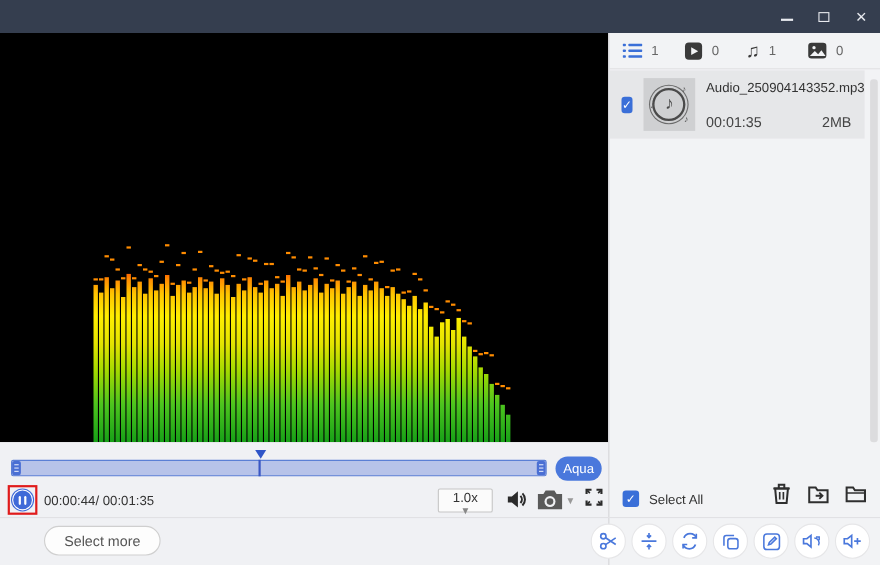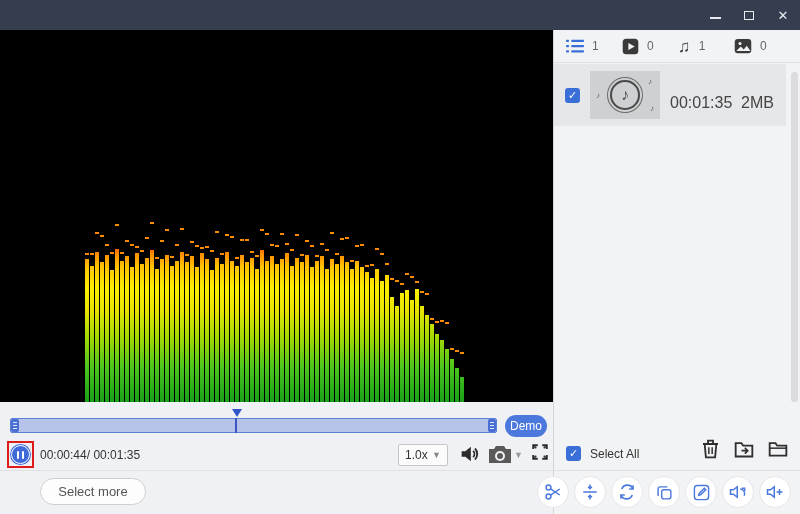--- a/index.html
+++ b/index.html
@@ -40,21 +40,21 @@
 
   .ctrl-row { position:absolute; left:0; top:38px; width:553px; height:30px; }
   .pause-highlight { position:absolute; left:7px; top:1px; width:27px; height:27px; border:2px solid #e01b1b; }
   .pause-btn { position:absolute; left:2px; top:2px; width:19px; height:19px; border-radius:50%;
                background:#3f6ad8; border:1.5px solid #ffffff; box-shadow:0 0 0 1px #3f6ad8;
                display:flex; align-items:center; justify-content:center; gap:2.5px; }
   .pause-btn i { display:block; width:2.5px; height:8px; background:#fff; border-radius:1px; }
   .time-text { position:absolute; left:40px; top:8px; font-size:12px; color:#333; }
   .speed-box { position:absolute; left:398px; top:4px; width:50px; height:22px; background:#fbfbfb;
                border:1px solid #c6c6c6; border-radius:2px; display:flex; align-items:center;
-               justify-content:space-between; padding:0 6px; font-size:12px; color:#333; }
+               justify-content:space-between; padding:0 6px; font-size:12px; color:#333;flex-direction:column; }
   .speed-box .chev { color:#888; font-size:9px; }
   .icon-btn { position:absolute; top:3px; }
 
   
   .right-panel { position:absolute; left:553px; top:30px; width:247px; height:484px; background:#f2f3f5; border-left:1px solid #d5d5d8; }
   .tabbar { position:absolute; left:0; top:0; width:247px; height:33px; display:flex; align-items:center;
             border-bottom:1px solid #e2e2e4; padding-left:12px; }
   .tab { display:flex; align-items:center; gap:8px; width:56px; }
   .tab .cnt { font-size:12px; color:#666; }
   .file-row { position:absolute; left:0; top:34px; width:232px; height:62px; background:#e6e7e9;
@@ -64,21 +64,21 @@
   .file-row .cbx { margin-left:11px; }
   .thumb { width:70px; height:48px; margin-left:10px; background:#cfd0d2; position:relative;
            display:flex; align-items:center; justify-content:center; color:#4a4a4a; }
   .thumb .note-circle { width:30px; height:30px; border:2px solid #4a4a4a; border-radius:50%;
                         box-shadow:0 0 0 2px #cfd0d2, 0 0 0 3px #6a6a6a;
                         display:flex; align-items:center; justify-content:center; font-size:16px; }
   .thumb .mini-note { position:absolute; font-size:8px; color:#5a5a5a; }
   .thumb .n1 { left:6px; top:20px; } .thumb .n2 { right:8px; top:6px; } .thumb .n3 { right:6px; bottom:6px; }
   .file-meta { margin-left:10px; flex:1; }
   .file-name { font-size:12px; color:#333; }
-  .file-sub { display:flex; justify-content:space-between; margin-top:16px; padding-right:12px; font-size:16px; color:#444; }
+  .file-sub { display:flex; justify-content:space-between; margin-top:16px; padding-right:12px; font-size:13px; color:#444; }
   .vscroll { position:absolute; right:2px; top:42px; width:7px; height:330px; background:#dcdcde; border-radius:3px; }
 
   .selectall-row { position:absolute; left:0; top:407px; width:247px; height:33px; display:flex; align-items:center; }
   .selectall-row .cbx { margin-left:12px; }
   .selectall-label { margin-left:9px; font-size:12px; color:#333; }
   .panel-actions { position:absolute; right:12px; top:409px; display:flex; gap:14px; }
 
   
   .footer-sep { position:absolute; left:0; top:470px; width:800px; height:0; border-top:1px solid #e1e1e4; }
   .record-btn { position:absolute; left:40px; top:478px; width:106px; height:27px; border-radius:14px;
@@ -348,21 +348,21 @@
         <i></i>
       </div>
     <div class="seekhandle right">
         <i></i>
         <i></i>
         <i></i>
       </div>
     <div class="playhead-line" id="playhead-line" style="left: 225px;"></div>
     <div class="playhead-tri" id="playhead-tri" style="left: 226px;"></div>
   </div>
-  <div class="trim-btn">Demo</div>
+  <div class="trim-btn">Aqua</div>
 
   <div class="ctrl-row">
     <div class="pause-highlight">
       <div class="pause-btn">
           <i></i>
           <i></i>
         </div>
     </div>
     <span class="time-text">00:00:44/ 00:01:35</span>
 
@@ -446,20 +446,21 @@
 
   <div class="file-row">
     <div class="cbx">✓</div>
     <div class="thumb">
       <span class="mini-note n1">♪</span>
       <span class="mini-note n2">♪</span>
       <span class="mini-note n3">♪</span>
       <div class="note-circle">♪</div>
     </div>
     <div class="file-meta">
+      <div class="file-name">Audio_250904143352.mp3</div>
       <div class="file-sub">
         <span>00:01:35</span>
         <span>2MB</span>
       </div>
     </div>
   </div>
   <div class="vscroll"></div>
 
   <div class="selectall-row">
     <div class="cbx">✓</div>

